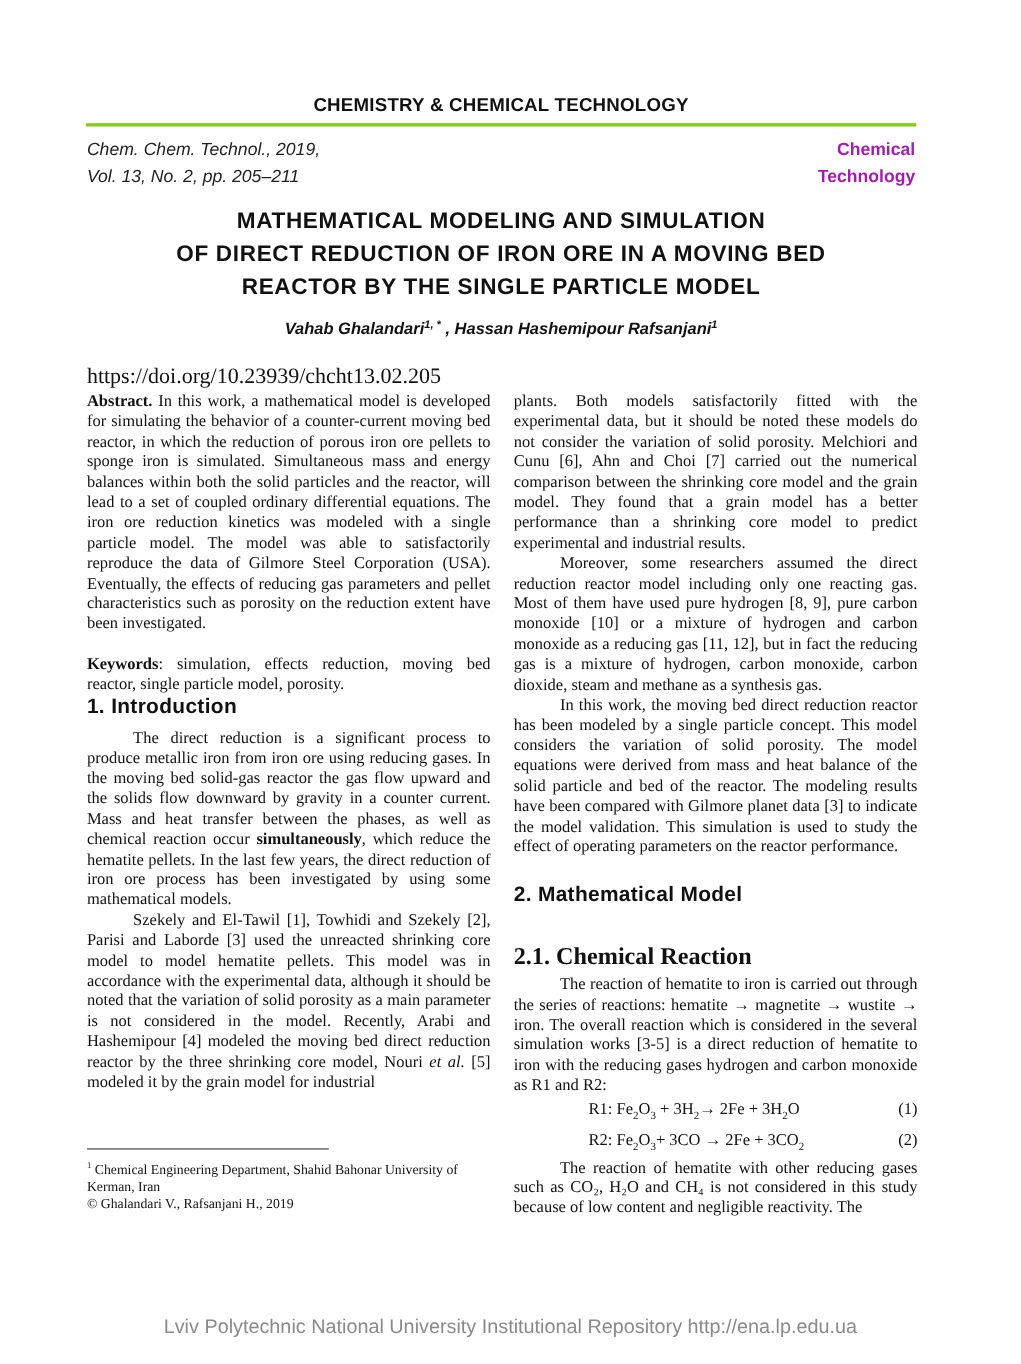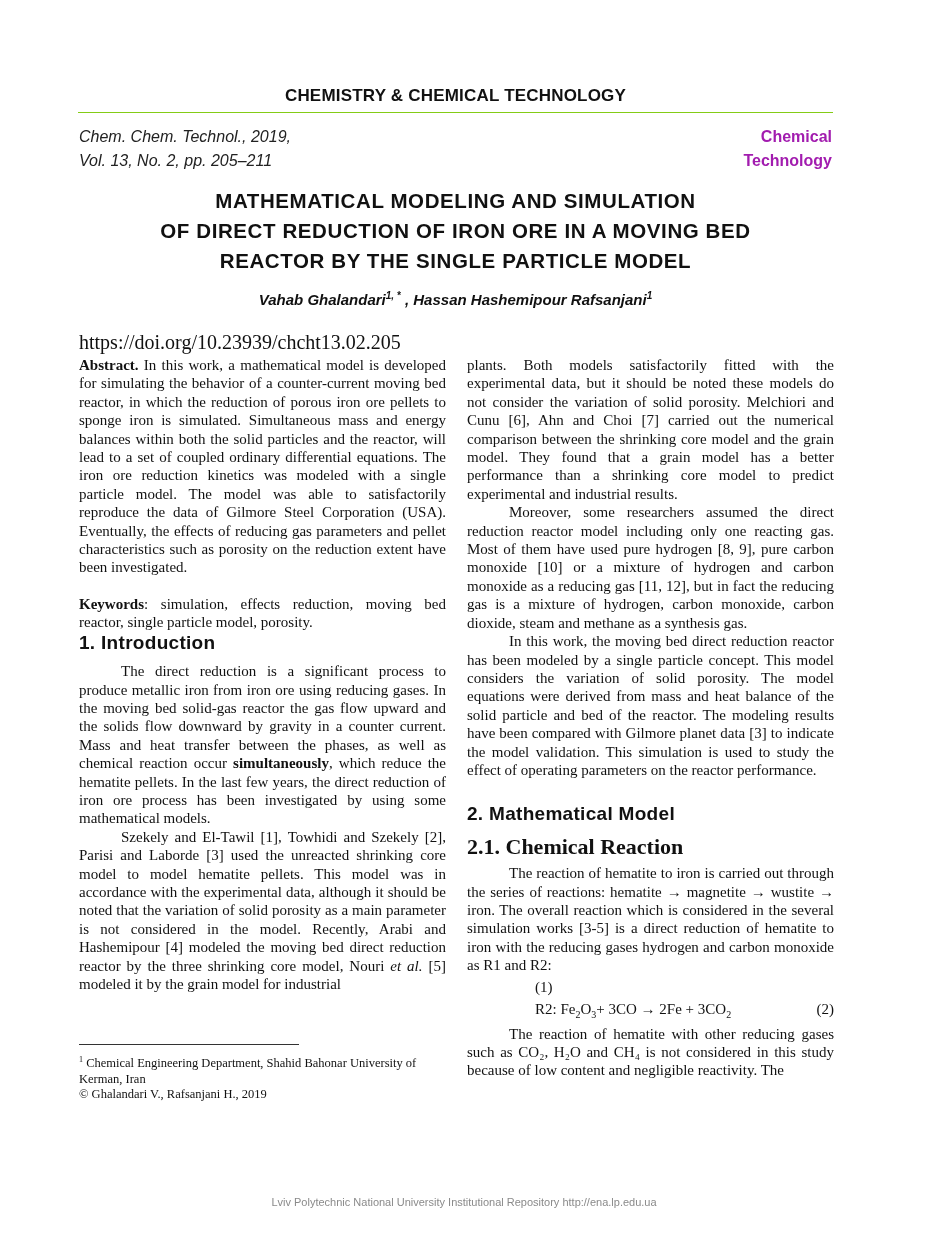--- a/index.html
+++ b/index.html
@@ -1,21 +1,21 @@
 <!DOCTYPE html>
 <html><head>
 <meta charset="utf-8">
 <style>
   html, body { margin: 0; padding: 0; background: #ffffff; }
   body { width: 928px; height: 1240px; position: relative; overflow: hidden; color: #111; }
   .journal-head {
     position: absolute; left: 78px; top: 86px; width: 755px;
     text-align: center; font-family: "Liberation Sans", sans-serif; font-weight: bold;
     font-size: 17px; letter-spacing: 0.2px; padding-bottom: 6px;
-    border-bottom: 1px solid #84cc16;
+    border-bottom: 3px solid #84cc16;
   }
   .meta-left { position: absolute; left: 79px; top: 125px; font-family: "Liberation Sans", sans-serif; font-style: italic; font-size: 16px; line-height: 24px; color: #222; }
   .meta-right { position: absolute; right: 96px; top: 125px; text-align: right; font-family: "Liberation Sans", sans-serif; font-weight: bold; font-size: 16px; line-height: 24px; color: #a21caf; }
   .title {
     position: absolute; left: 78px; top: 186px; width: 755px; text-align: center;
     font-family: "Liberation Sans", sans-serif; font-weight: bold; font-size: 20.5px; line-height: 30px; letter-spacing: 0.6px;
   }
   .title div { white-space: nowrap; }
   .authors {
     position: absolute; left: 78px; top: 290px; width: 755px; text-align: center;
@@ -29,21 +29,21 @@
   .col p { margin: 0; }
   .indent { text-indent: 42px; }
   .h1 { font-family: "Liberation Sans", sans-serif; font-weight: bold; font-size: 19px; letter-spacing: 0.3px; margin: 0; }
   .h2 { font-family: Liberation Serif, serif; font-weight: bold; font-size: 22px; margin: 0; }
   .eq { display: flex; justify-content: space-between; padding-left: 68px; line-height: 24px; }
   .eq sub { font-size: 10px; }
   .footnote-rule { position: absolute; left: 79px; top: 1044px; width: 220px; border-top: 1px solid #333; }
   .footnotes { position: absolute; left: 79px; top: 1052px; width: 367px; font-family: "Liberation Serif", serif; font-size: 12.5px; line-height: 15.5px; }
   .footnotes sup { font-size: 8px; }
   .email { font-style: italic; }
-  .repo { position: absolute; left: 0; width: 928px; top: 1196px; text-align: center; font-family: "Liberation Sans", sans-serif; font-size: 11px; color: #8a8a8a; }
+  .repo { position: absolute; left: 0; width: 928px; top: 1196px; text-align: center; font-family: "Liberation Sans", sans-serif; font-size: 18px; color: #8a8a8a; }
   .bold { font-weight: bold; }
   .ital { font-style: italic; }
 </style>
 </head>
 <body>
 
 <div class="journal-head">CHEMISTRY &amp; CHEMICAL TECHNOLOGY</div>
 
 <div class="meta-left">
   <div>Chem. Chem. Technol., 2019,</div>
@@ -71,24 +71,25 @@
   <p style="margin-top:18px"><span class="bold">Keywords</span><span>: simulation, effects reduction, moving bed reactor, single particle model, porosity.</span></p>
   <p class="h1" style="margin-top:2px;margin-bottom:10px">1. Introduction</p>
   <p class="indent"><span>The direct reduction is a significant process to produce metallic iron from iron ore using reducing gases. In the moving bed solid-gas reactor the gas flow upward and the solids flow downward by gravity in a counter current. Mass and heat transfer between the phases, as well as chemical reaction occur </span><span class="bold">simultaneously</span><span>, which reduce the hematite pellets. In the last few years, the direct reduction of iron ore process has been investigated by using some mathematical models.</span></p>
   <p class="indent"><span>Szekely and El-Tawil [1], Towhidi and Szekely [2], Parisi and Laborde [3] used the unreacted shrinking core model to model hematite pellets. This model was in accordance with the experimental data, although it should be noted that the variation of solid porosity as a main parameter is not considered in the model. Recently, Arabi and Hashemipour [4] modeled the moving bed direct reduction reactor by the three shrinking core model, Nouri </span><span class="ital">et al.</span><span id="p2-split"> [5] modeled it by the grain model for industrial</span></p>
 </div>
 
 <div class="col col-right">
   <p id="p2-cont">plants. Both models satisfactorily fitted with the experimental data, but it should be noted these models do not consider the variation of solid porosity. Melchiori and Cunu [6], Ahn and Choi [7] carried out the numerical comparison between the shrinking core model and the grain model. They found that a grain model has a better performance than a shrinking core model to predict experimental and industrial results.</p>
   <p class="indent">Moreover, some researchers assumed the direct reduction reactor model including only one reacting gas. Most of them have used pure hydrogen [8, 9], pure carbon monoxide [10] or a mixture of hydrogen and carbon monoxide as a reducing gas [11, 12], but in fact the reducing gas is a mixture of hydrogen, carbon monoxide, carbon dioxide, steam and methane as a synthesis gas.</p>
   <p class="indent">In this work, the moving bed direct reduction reactor has been modeled by a single particle concept. This model considers the variation of solid porosity. The model equations were derived from mass and heat balance of the solid particle and bed of the reactor. The modeling results have been compared with Gilmore planet data [3] to indicate the model validation. This simulation is used to study the effect of operating parameters on the reactor performance.</p>
-  <p class="h1" style="margin-top:26px;margin-bottom:14px">2. Mathematical Model</p>
+  <p class="h1" style="margin-top:26px;margin-bottom:36px">2. Mathematical Model</p>
   <p class="h2" style="margin-bottom:8px">2.1. Chemical Reaction</p>
   <p class="indent">The reaction of hematite to iron is carried out through the series of reactions: hematite → magnetite → wustite → iron. The overall reaction which is considered in the several simulation works [3-5] is a direct reduction of hematite to iron with the reducing gases hydrogen and carbon monoxide as R1 and R2:</p>
   <div class="eq">
+    <span>R1: Fe<sub>2</sub>O<sub>3</sub> + 3H<sub>2</sub>→ 2Fe + 3H<sub>2</sub>O</span>
     <span>(1)</span>
   </div>
   <div class="eq" style="line-height:20px">
     <span>R2: Fe<sub>2</sub>O<sub>3</sub>+ 3CO → 2Fe + 3CO<sub>2</sub></span>
     <span>(2)</span>
   </div>
   <p class="indent">The reaction of hematite with other reducing gases such as CO₂, H₂O and CH₄ is not considered in this study because of low content and negligible reactivity. The</p>
 </div>
 
 <div class="footnote-rule"></div>

